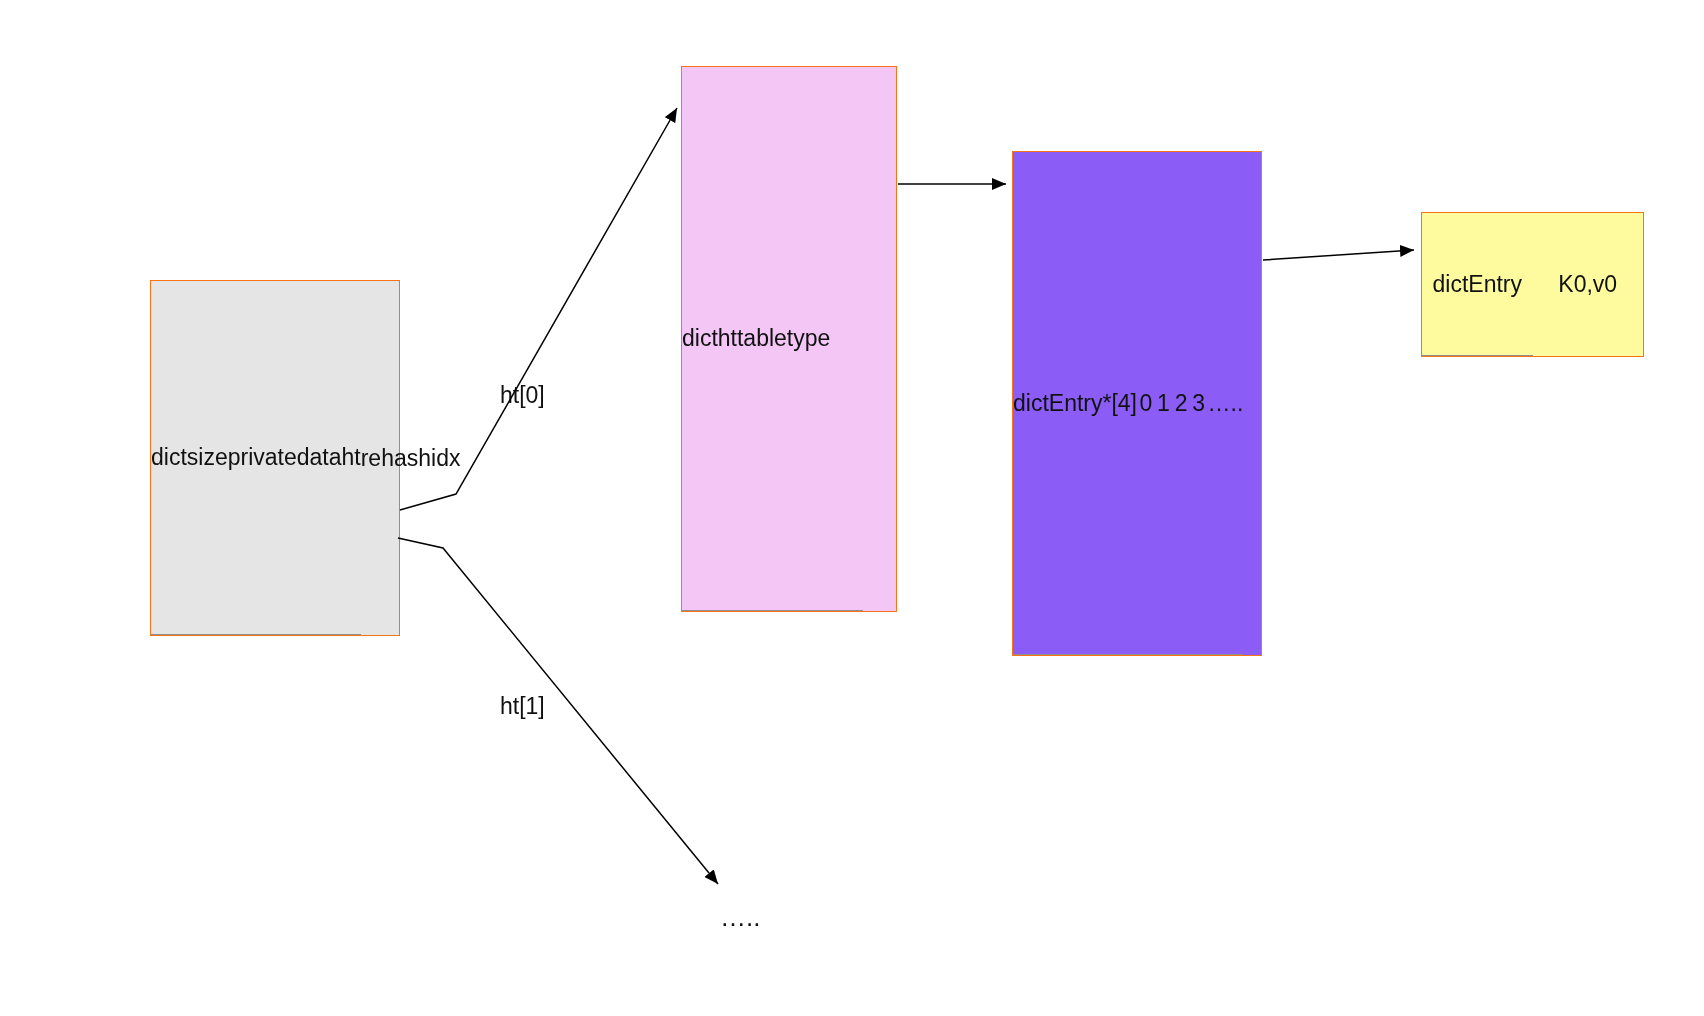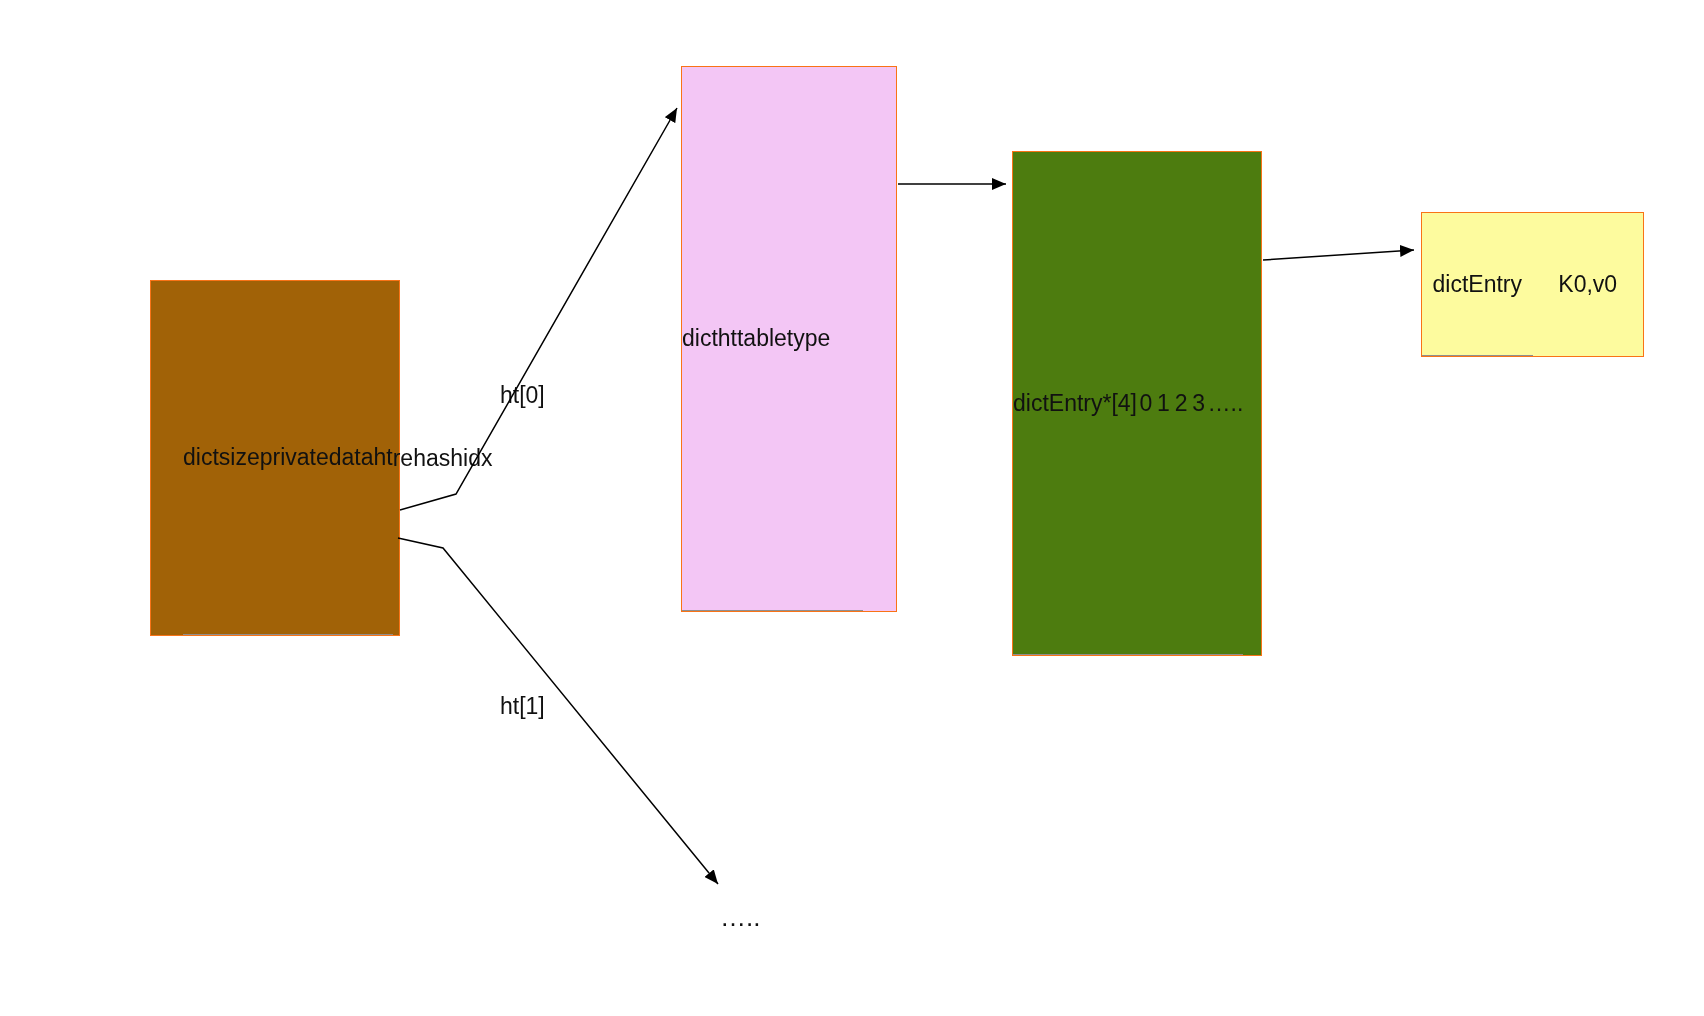--- a/index.html
+++ b/index.html
@@ -55,37 +55,37 @@
   }
   #arrows path.arrow-line {
     fill: none;
     stroke: #000000;
     stroke-width: 1.5;
   }
 </style>
 </head>
 <body>
 
-<div class="box" id="dict-box" style="background-color: #a16207; padding-left: 32px;">
+<div class="box" id="dict-box" style="background-color: #e5e5e5;">
   <div class="row">dict</div>
   <div class="row">size</div>
   <div class="row">privatedata</div>
   <div class="row">ht</div>
   <div class="row">rehashidx</div>
 </div>
 
 <div class="box" id="dictht-box" style="background-color: rgb(243, 198, 245);">
   <div class="row">dictht</div>
   <div class="row">table</div>
   <div class="row">type</div>
   <div class="row"></div>
   <div class="row"></div>
 </div>
 
-<div class="box" id="entries-box" style="background-color: #4d7c0f;">
+<div class="box" id="entries-box" style="background-color: #8b5cf6;">
   <div class="row">dictEntry*[4]</div>
   <div class="row">0</div>
   <div class="row">1</div>
   <div class="row">2</div>
   <div class="row">3</div>
   <div class="row">…..</div>
   <div class="row"></div>
 </div>
 
 <div class="box" id="dictentry-box" style="background-color: rgb(253, 251, 158);">

